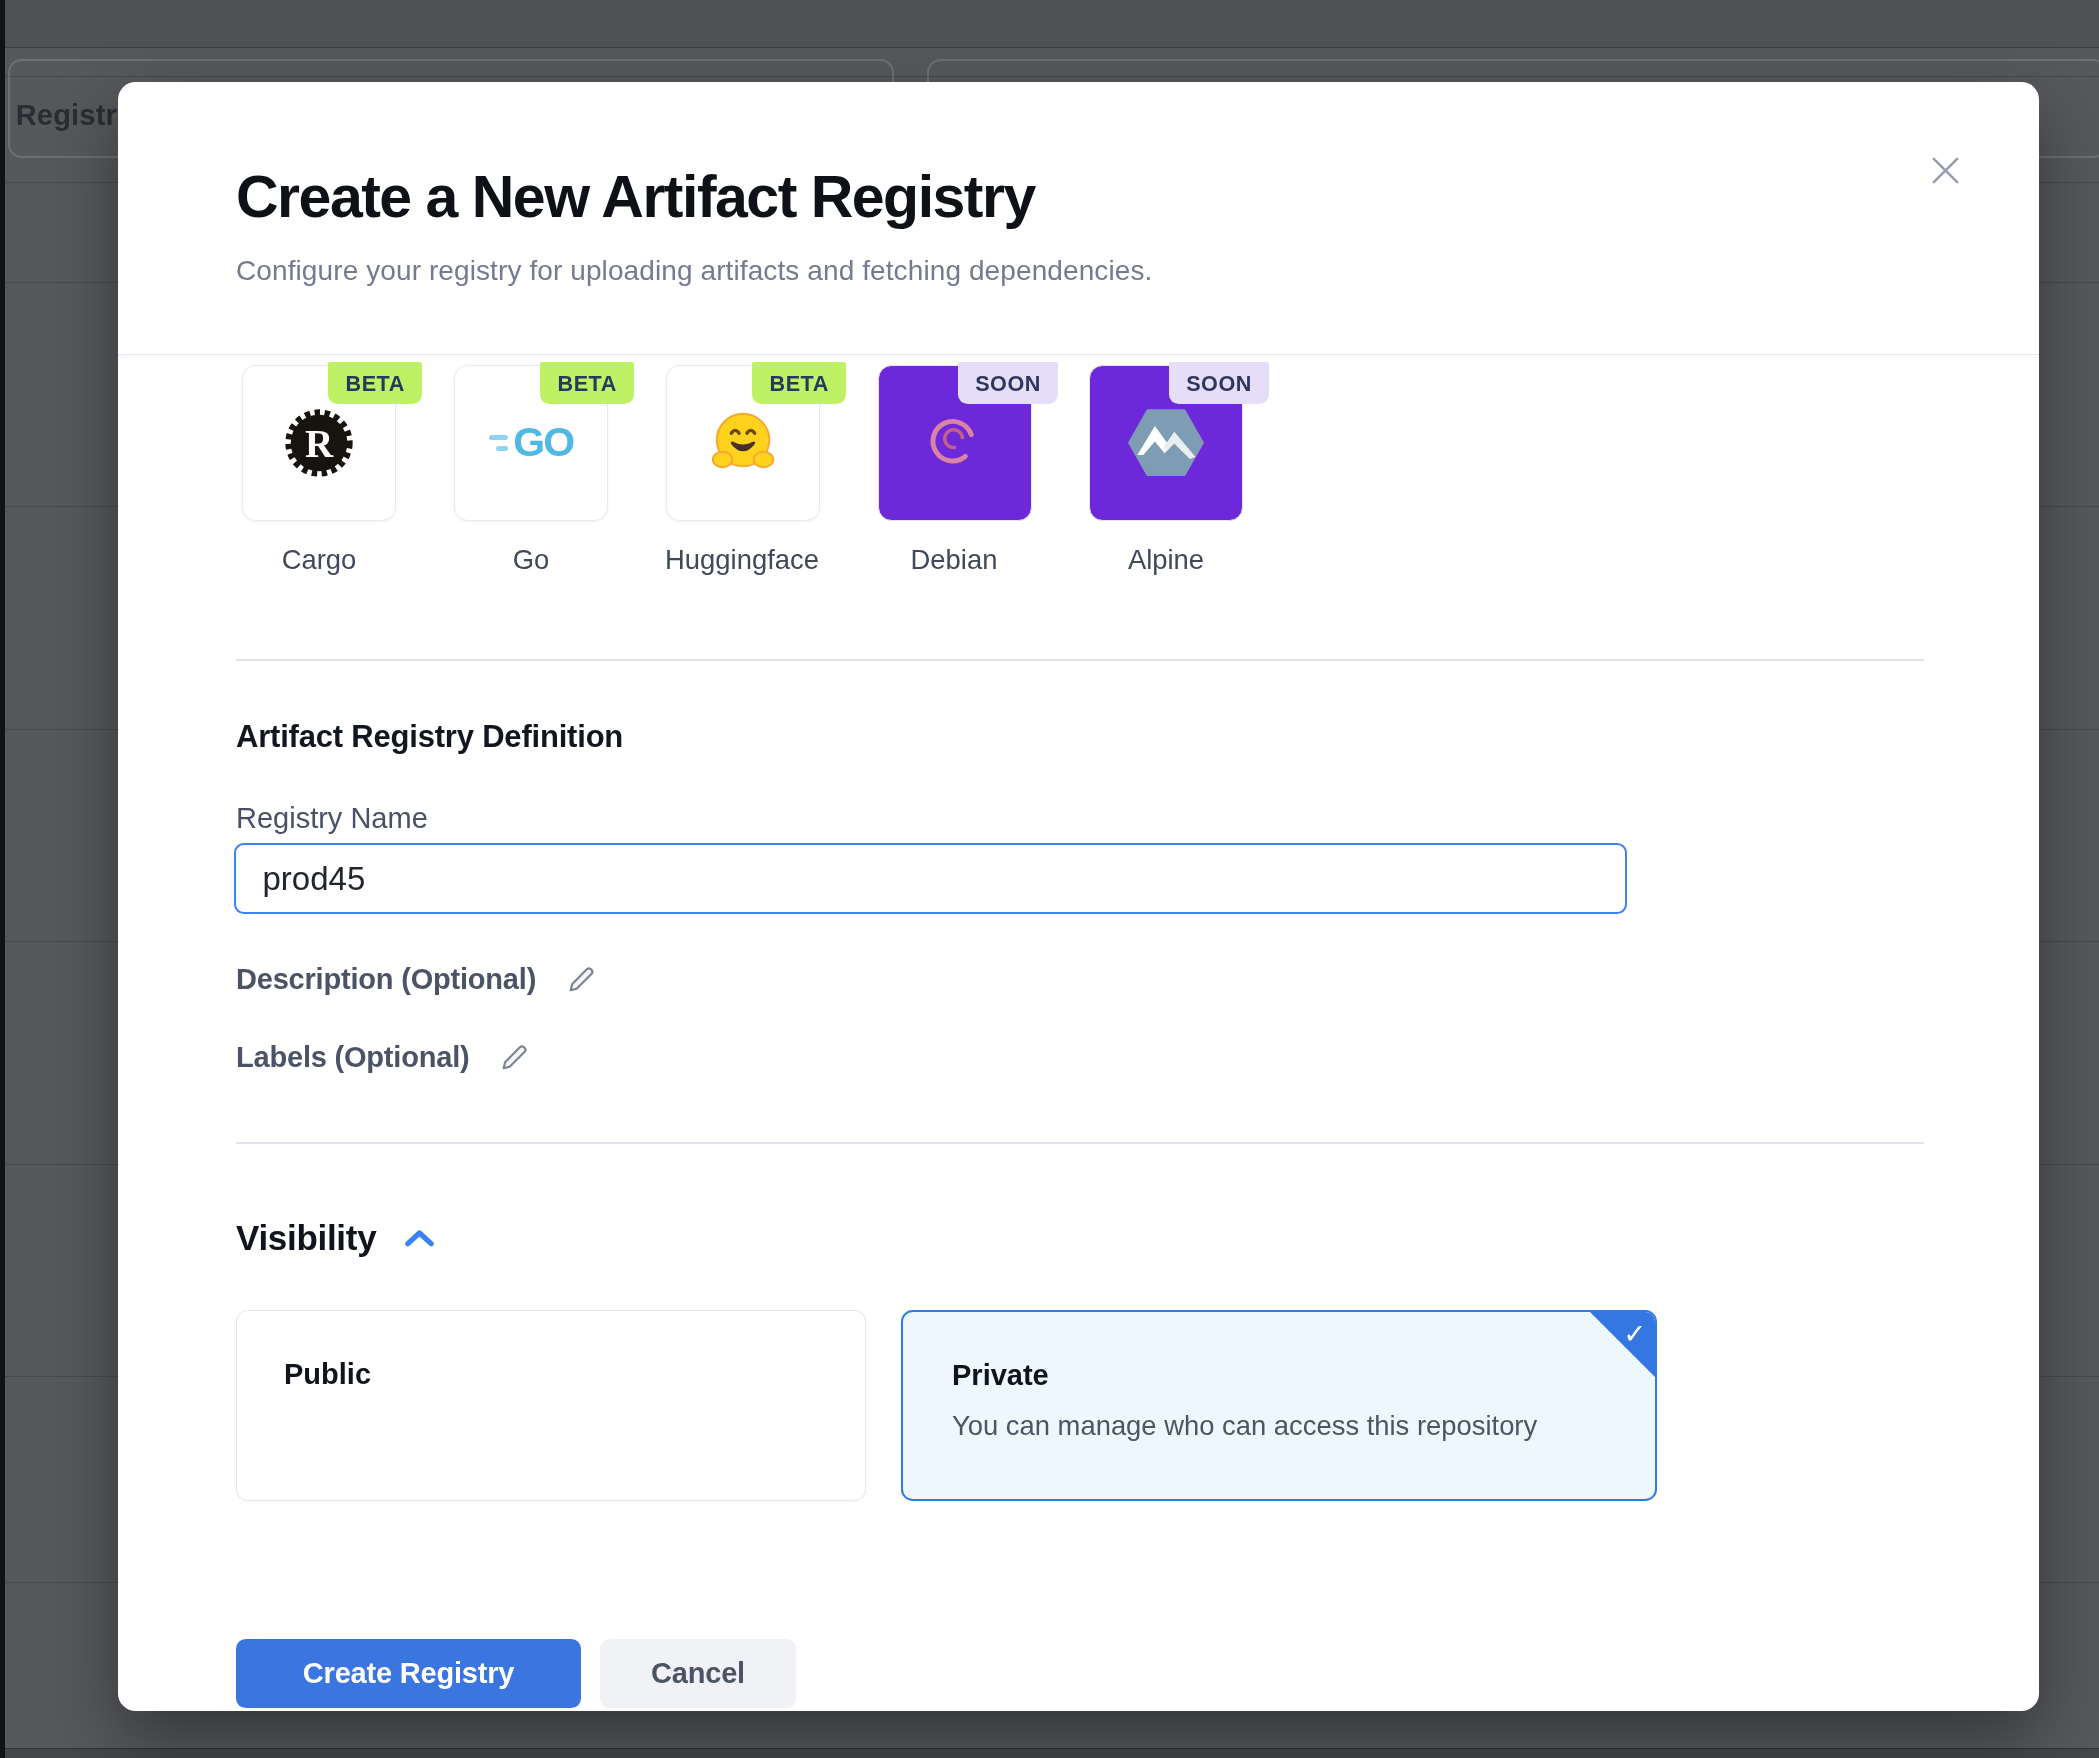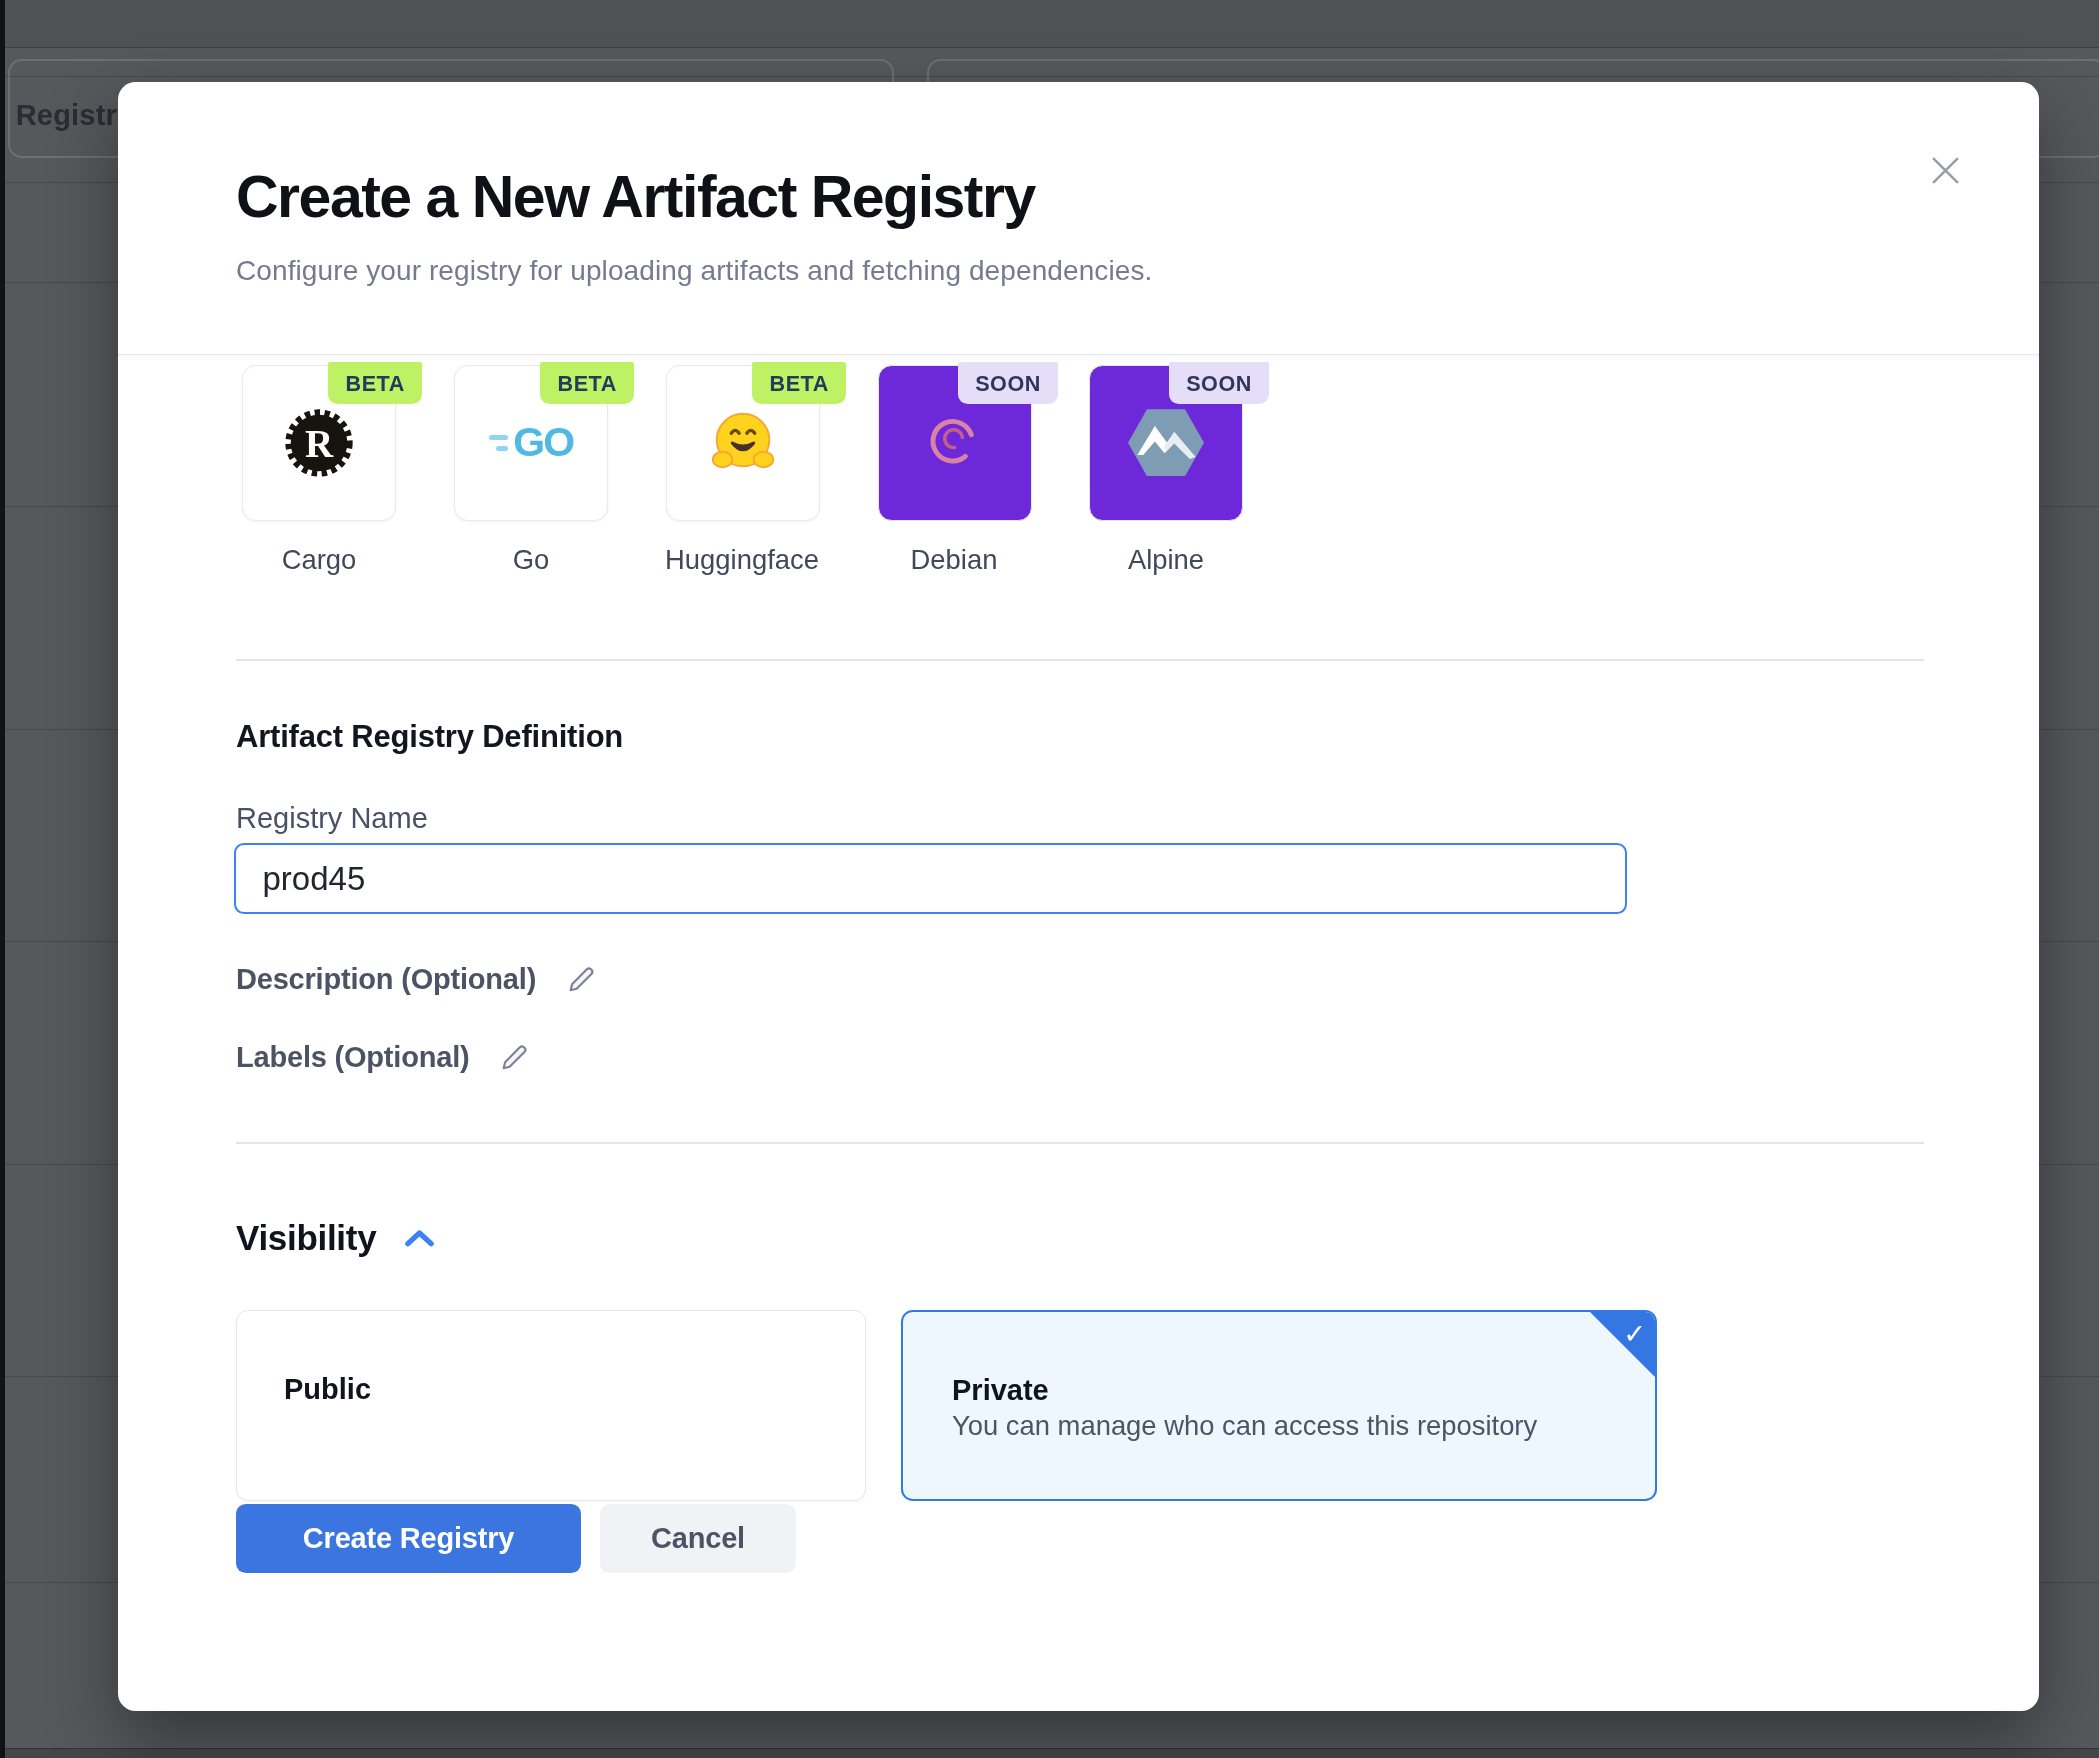--- a/index.html
+++ b/index.html
@@ -96,34 +96,34 @@
   .vis-heading-row{position:absolute;left:118px;top:863px;display:flex;gap:28px;}
   .vis-heading{font-size:35px;font-weight:700;color:#10141c;letter-spacing:-0.3px;}
   .chevron{display:flex;align-items:center;cursor:pointer;}
   
   .vis-card{
     position:absolute;top:955px;height:191px;box-sizing:border-box;border-radius:11.8px;
     background:#fff;border:1.5px solid #e6e7eb;cursor:pointer;overflow:hidden;
   }
   .vis-card.public{left:118px;width:630px;box-shadow:0 1px 3.9px rgba(17,24,39,.04);}
   .vis-card.private{left:783px;width:756px;background:#eef6fe;border:2.5px solid #2f7de1;}
-  .vis-title{position:absolute;top:47px;font-size:29px;font-weight:700;color:#10141c;margin-top:15px;}
+  .vis-title{position:absolute;top:47px;font-size:29px;font-weight:700;color:#10141c;}
   .vis-desc{position:absolute;top:98px;font-size:27.4px;color:#4d5464;white-space:nowrap;}
   .vis-card.public .vis-title,.vis-card.public .vis-desc{left:47px;}
   .vis-card.private .vis-title,.vis-card.private .vis-desc{left:49px;}
   .corner-check{
     position:absolute;top:0;right:0;width:0;height:0;
     border-top:65px solid #3577e2;border-left:65px solid transparent;
   }
   .corner-check-mark{
     position:absolute;top:5.9px;right:8.8px;color:#fff;font-size:27.4px;font-weight:700;
   }
   
   .btn{
-    position:absolute;top:1149px;height:69px;border:0;border-radius:9.8px;
+    position:absolute;top:1284px;height:69px;border:0;border-radius:9.8px;
     font-size:29px;font-weight:700;cursor:pointer;letter-spacing:-0.2px;
     font-family:"Liberation Sans","DejaVu Sans",sans-serif;
   }
   .btn.primary{left:118px;width:345px;background:#3b76e0;color:#ffffff;}
   .btn.secondary{left:482px;width:196px;background:#f1f2f5;color:#4b5365;}
 </style>
 </head>
 <body>
 
 <div class="backdrop">

